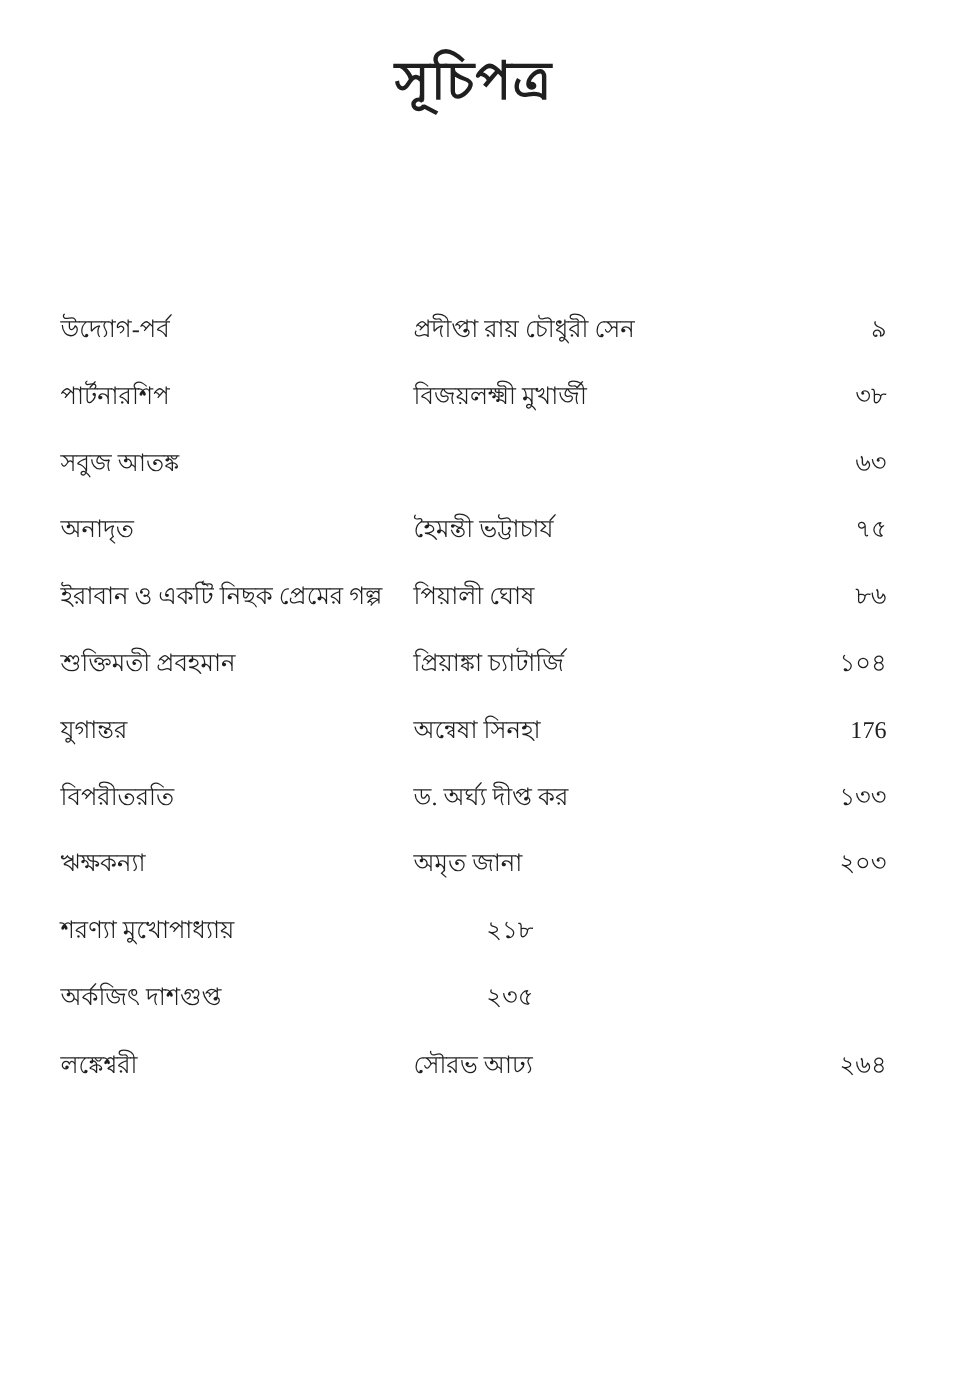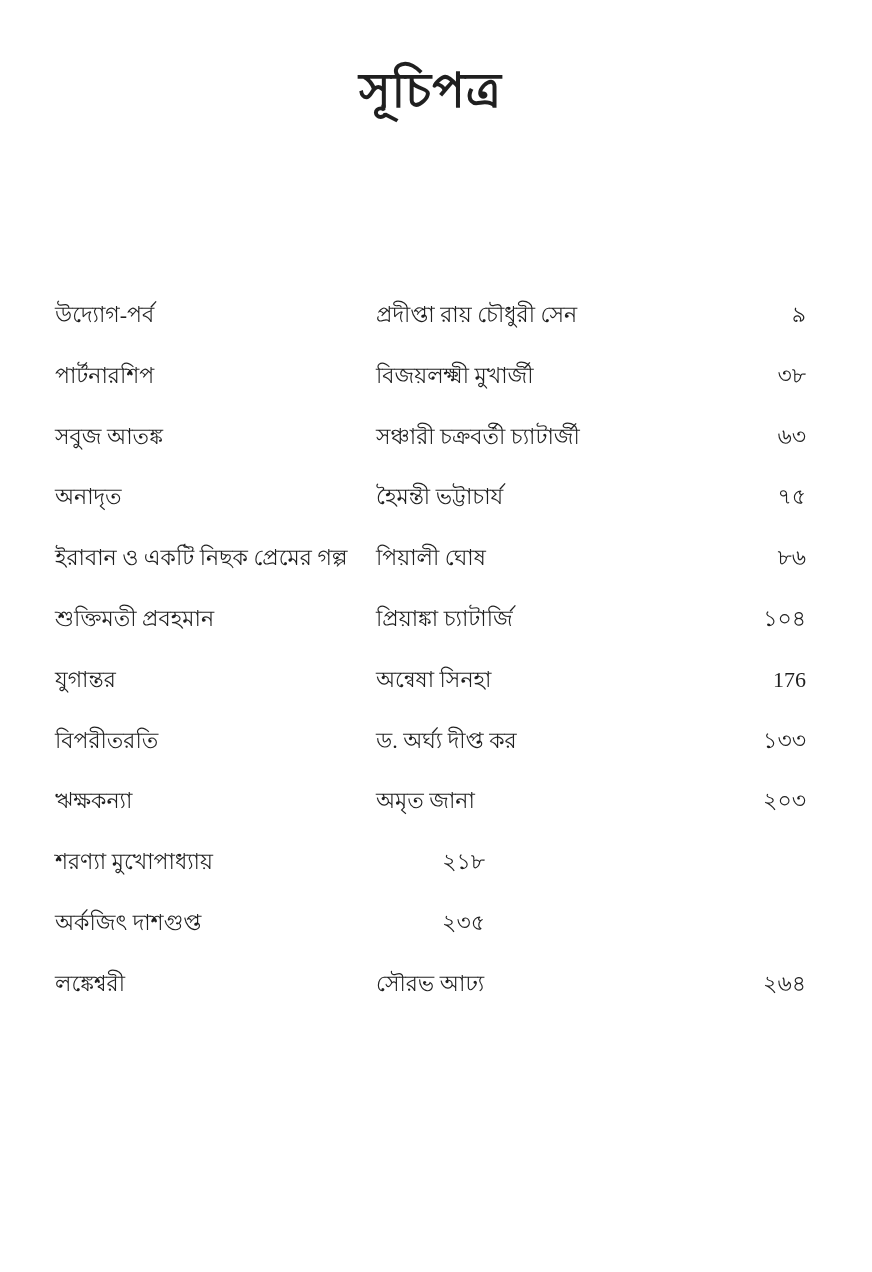--- a/index.html
+++ b/index.html
@@ -9,21 +9,21 @@
   }
   .page {
     position: relative;
     width: 872px;
     height: 1272px;
     margin: 0 auto;
     background: #ffffff;
     color: #1f1f1f;
     font-family: "Liberation Serif", "DejaVu Serif", serif;
     box-sizing: border-box;
-    padding: 60px 66px 0 55px;
+    padding: 44px 66px 0 55px;
     overflow: hidden;
   }
   .doc-title {
     text-align: center;
     font-size: 48px;
     font-weight: 600;
     line-height: 62px;
     letter-spacing: 1px;
   }
   .toc {
@@ -67,21 +67,20 @@
     </div>
 
     <div class="toc-row">
       <div class="cell-title">পার্টনারশিপ</div>
       <div class="cell-author">বিজয়লক্ষ্মী মুখার্জী</div>
       <div class="cell-page">৩৮</div>
     </div>
 
     <div class="toc-row">
       <div class="cell-title">সবুজ আতঙ্ক</div>
-      <div class="cell-author">সঞ্চারী চক্রবর্তী চ্যাটার্জী</div>
       <div class="cell-page">৬৩</div>
     </div>
 
     <div class="toc-row">
       <div class="cell-title">অনাদৃত</div>
       <div class="cell-author">হৈমন্তী ভট্টাচার্য</div>
       <div class="cell-page">৭৫</div>
     </div>
 
     <div class="toc-row">

